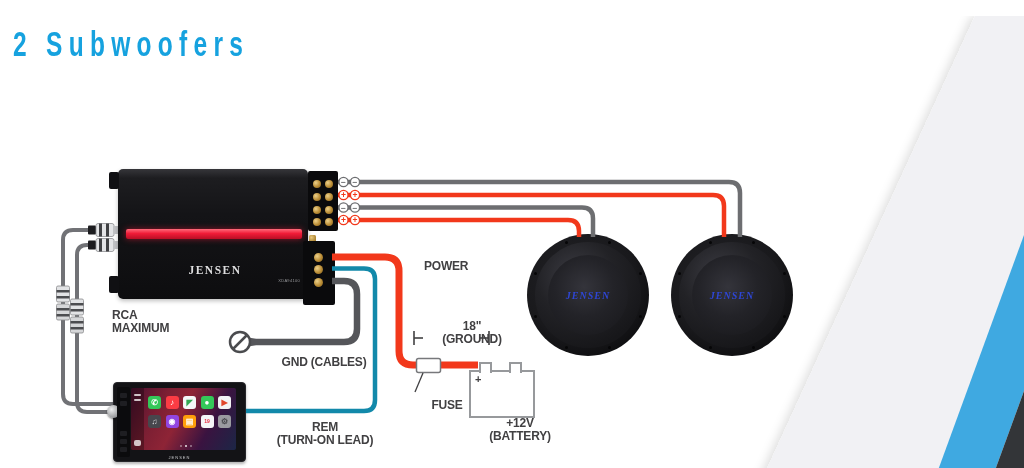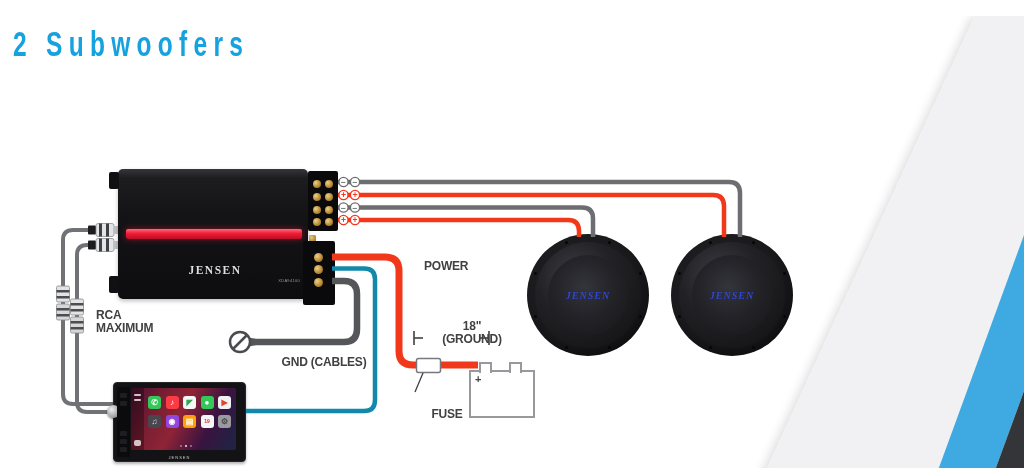--- a/index.html
+++ b/index.html
@@ -282,25 +282,33 @@
     </g>
 
     <g stroke="#414042" stroke-width="1.6">
       <line x1="414" y1="315" x2="414" y2="329"></line>
         <line x1="414" y1="322" x2="423" y2="322"></line>
       <line x1="489" y1="315" x2="489" y2="329"></line>
         <line x1="480" y1="322" x2="489" y2="322"></line>
     </g>
   </svg>
 
-  <div class="label" style="left:76px; top:293px">
+  <div class="label" style="left:92px; top:293px">
     <div>RCA</div>
     <div>MAXIMUM</div>
   </div>
   <div class="label center" style="left:244px; top:340px; width:120px">GND (CABLES)</div>
   <div class="label" style="left:404px; top:244px">POWER</div>
-  <div class="label center" style="left:402px; top:392px; width:50px">FUSE</div>
+  <div class="label center" style="left:245px; top:405px; width:120px">
+    <div>REM</div>
+    <div>(TURN-ON LEAD)</div>
+  </div>
+  <div class="label center" style="left:402px; top:383px; width:50px">FUSE</div>
   <div class="label center" style="left:412px; top:304px; width:80px">
     <div>18"</div>
     <div>(GROUND)</div>
   </div>
+  <div class="label center" style="left:455px; top:401px; width:90px">
+    <div>+12V</div>
+    <div>(BATTERY)</div>
+  </div>
 
 </div>
 
 </body></html>

